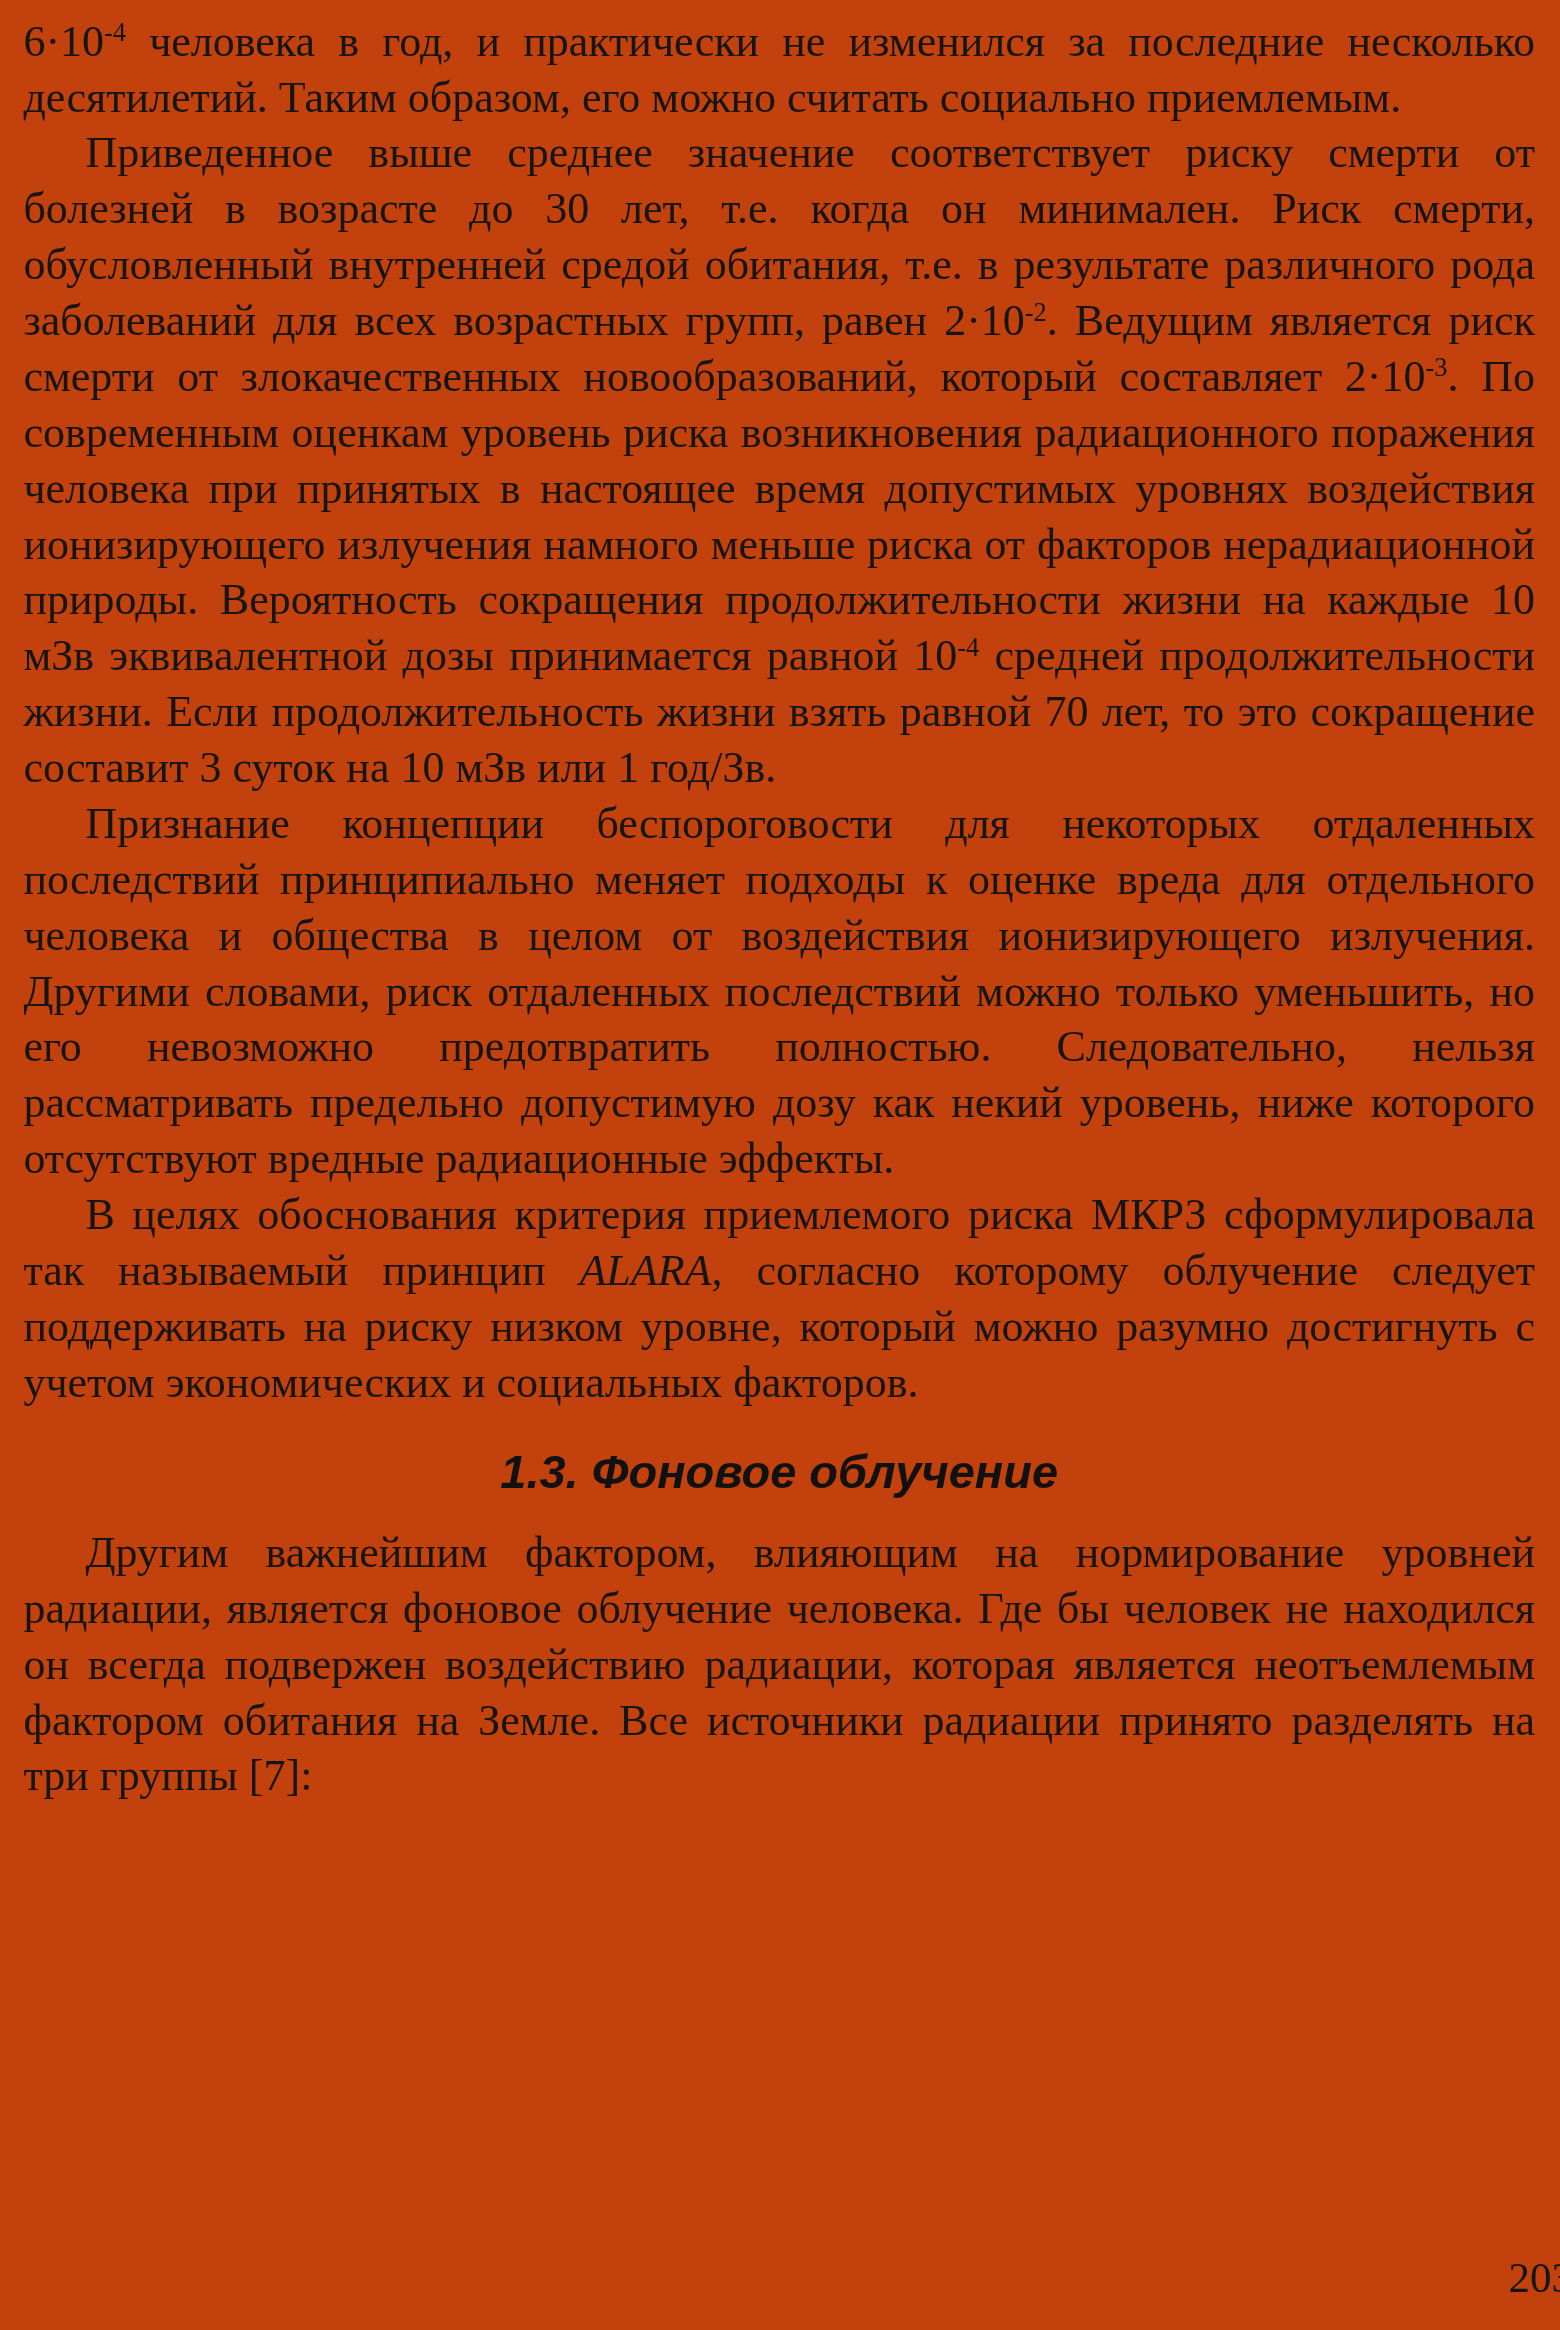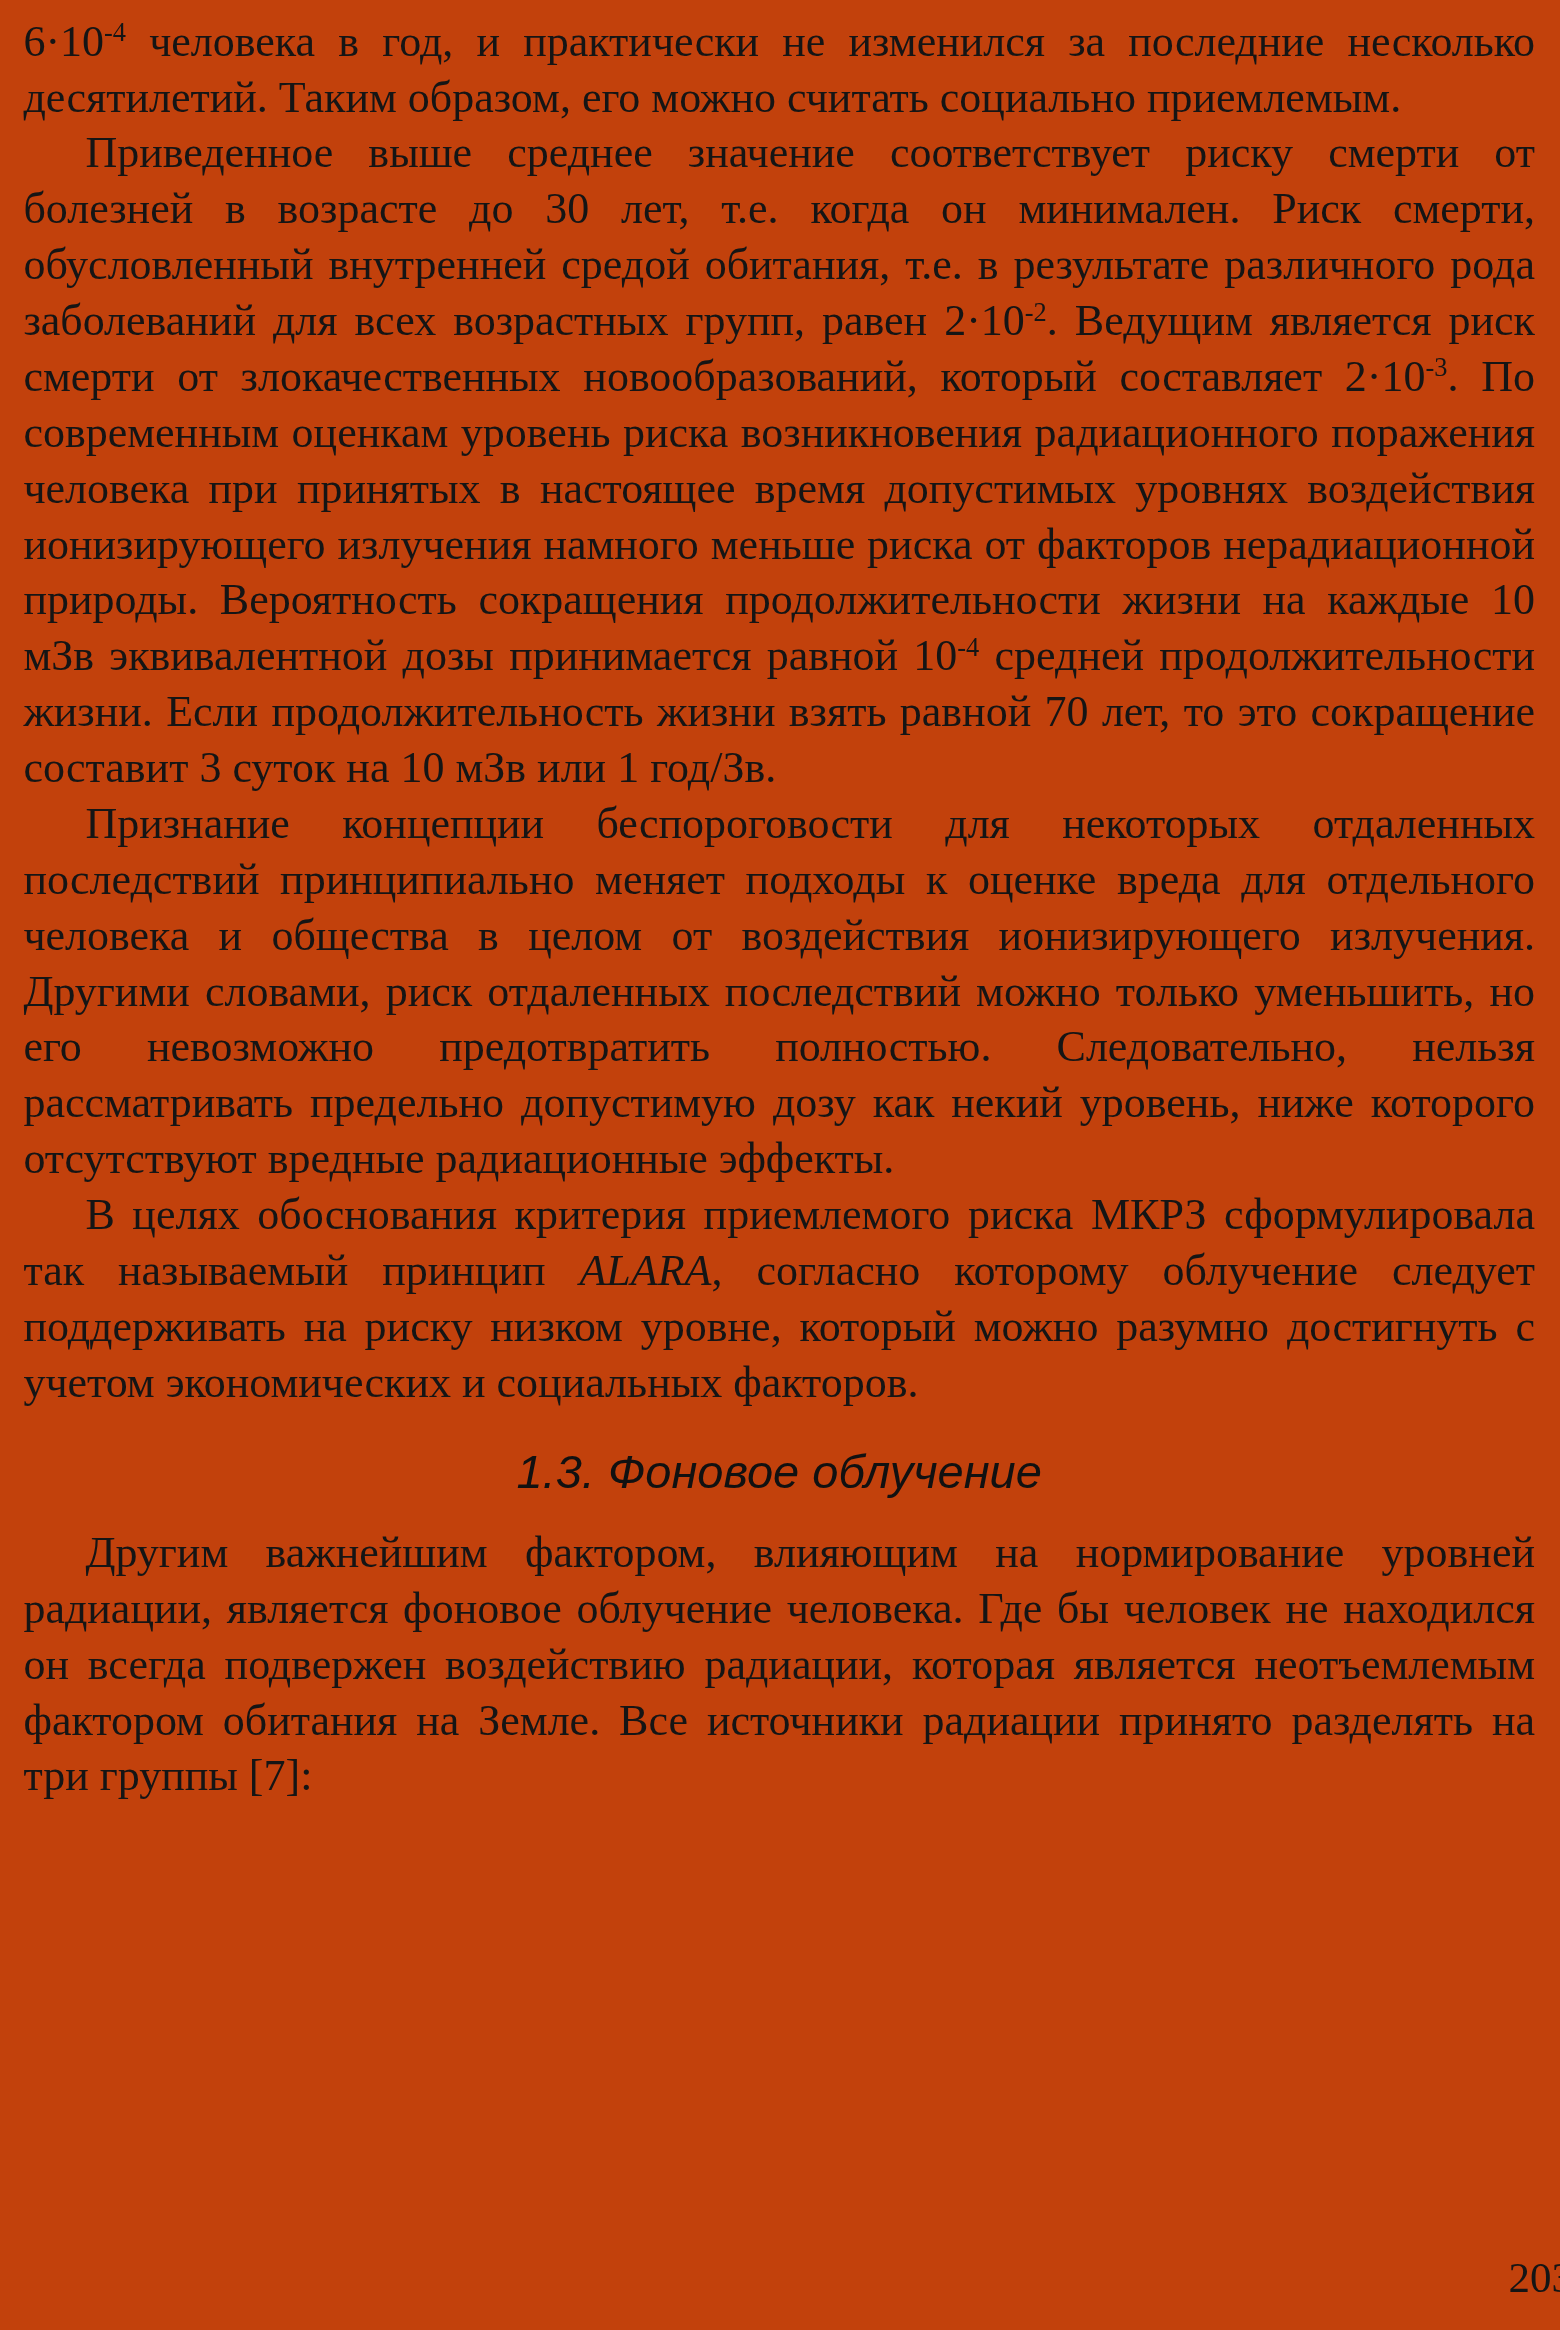--- a/index.html
+++ b/index.html
@@ -34,21 +34,21 @@
     vertical-align: baseline;
     position: relative;
     top: -0.55em;
   }
   .body-text i {
   }
   h2.section-heading {
     margin: 33px 0 25px 0;
     text-align: center;
     font-family: "Liberation Sans", "DejaVu Sans", sans-serif;
-    font-weight: normal;
+    font-weight: bold;
     font-style: italic;
     font-size: 47px;
     line-height: 1.2;
     color: #111111;
   }
   .page-number {
     position: absolute;
     bottom: 25px;
     left: 13px;
     width: 100%;

